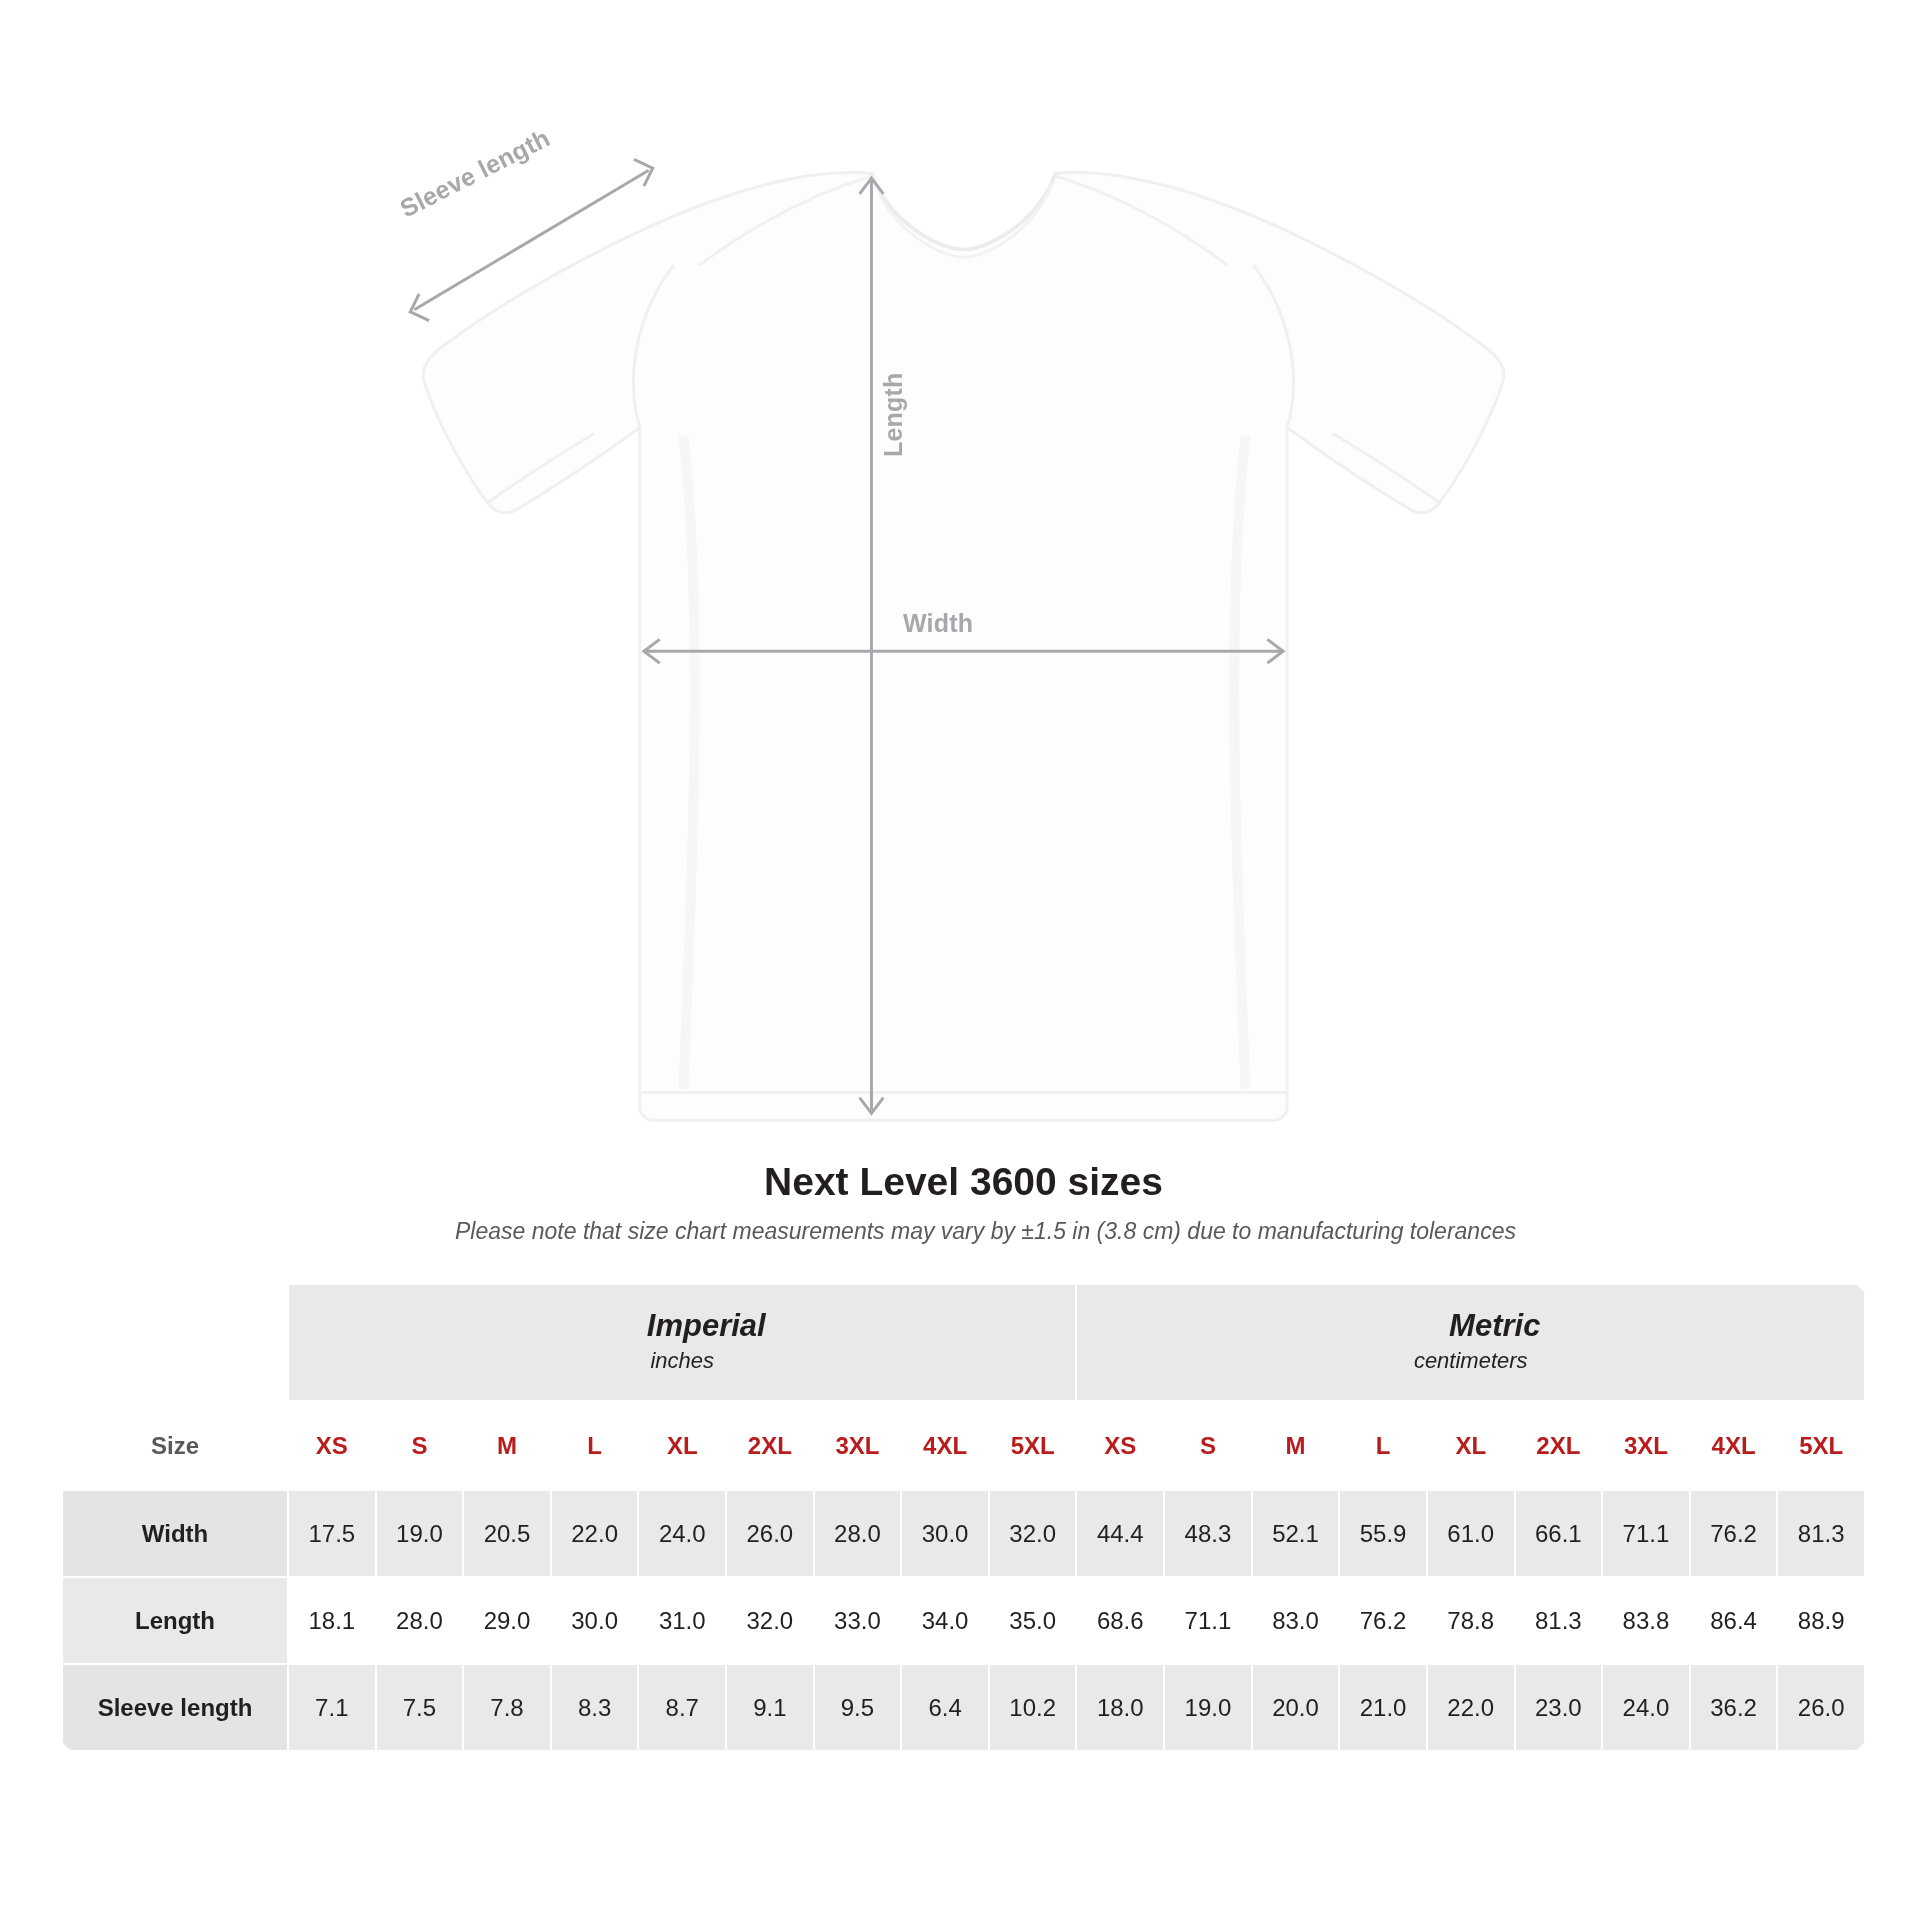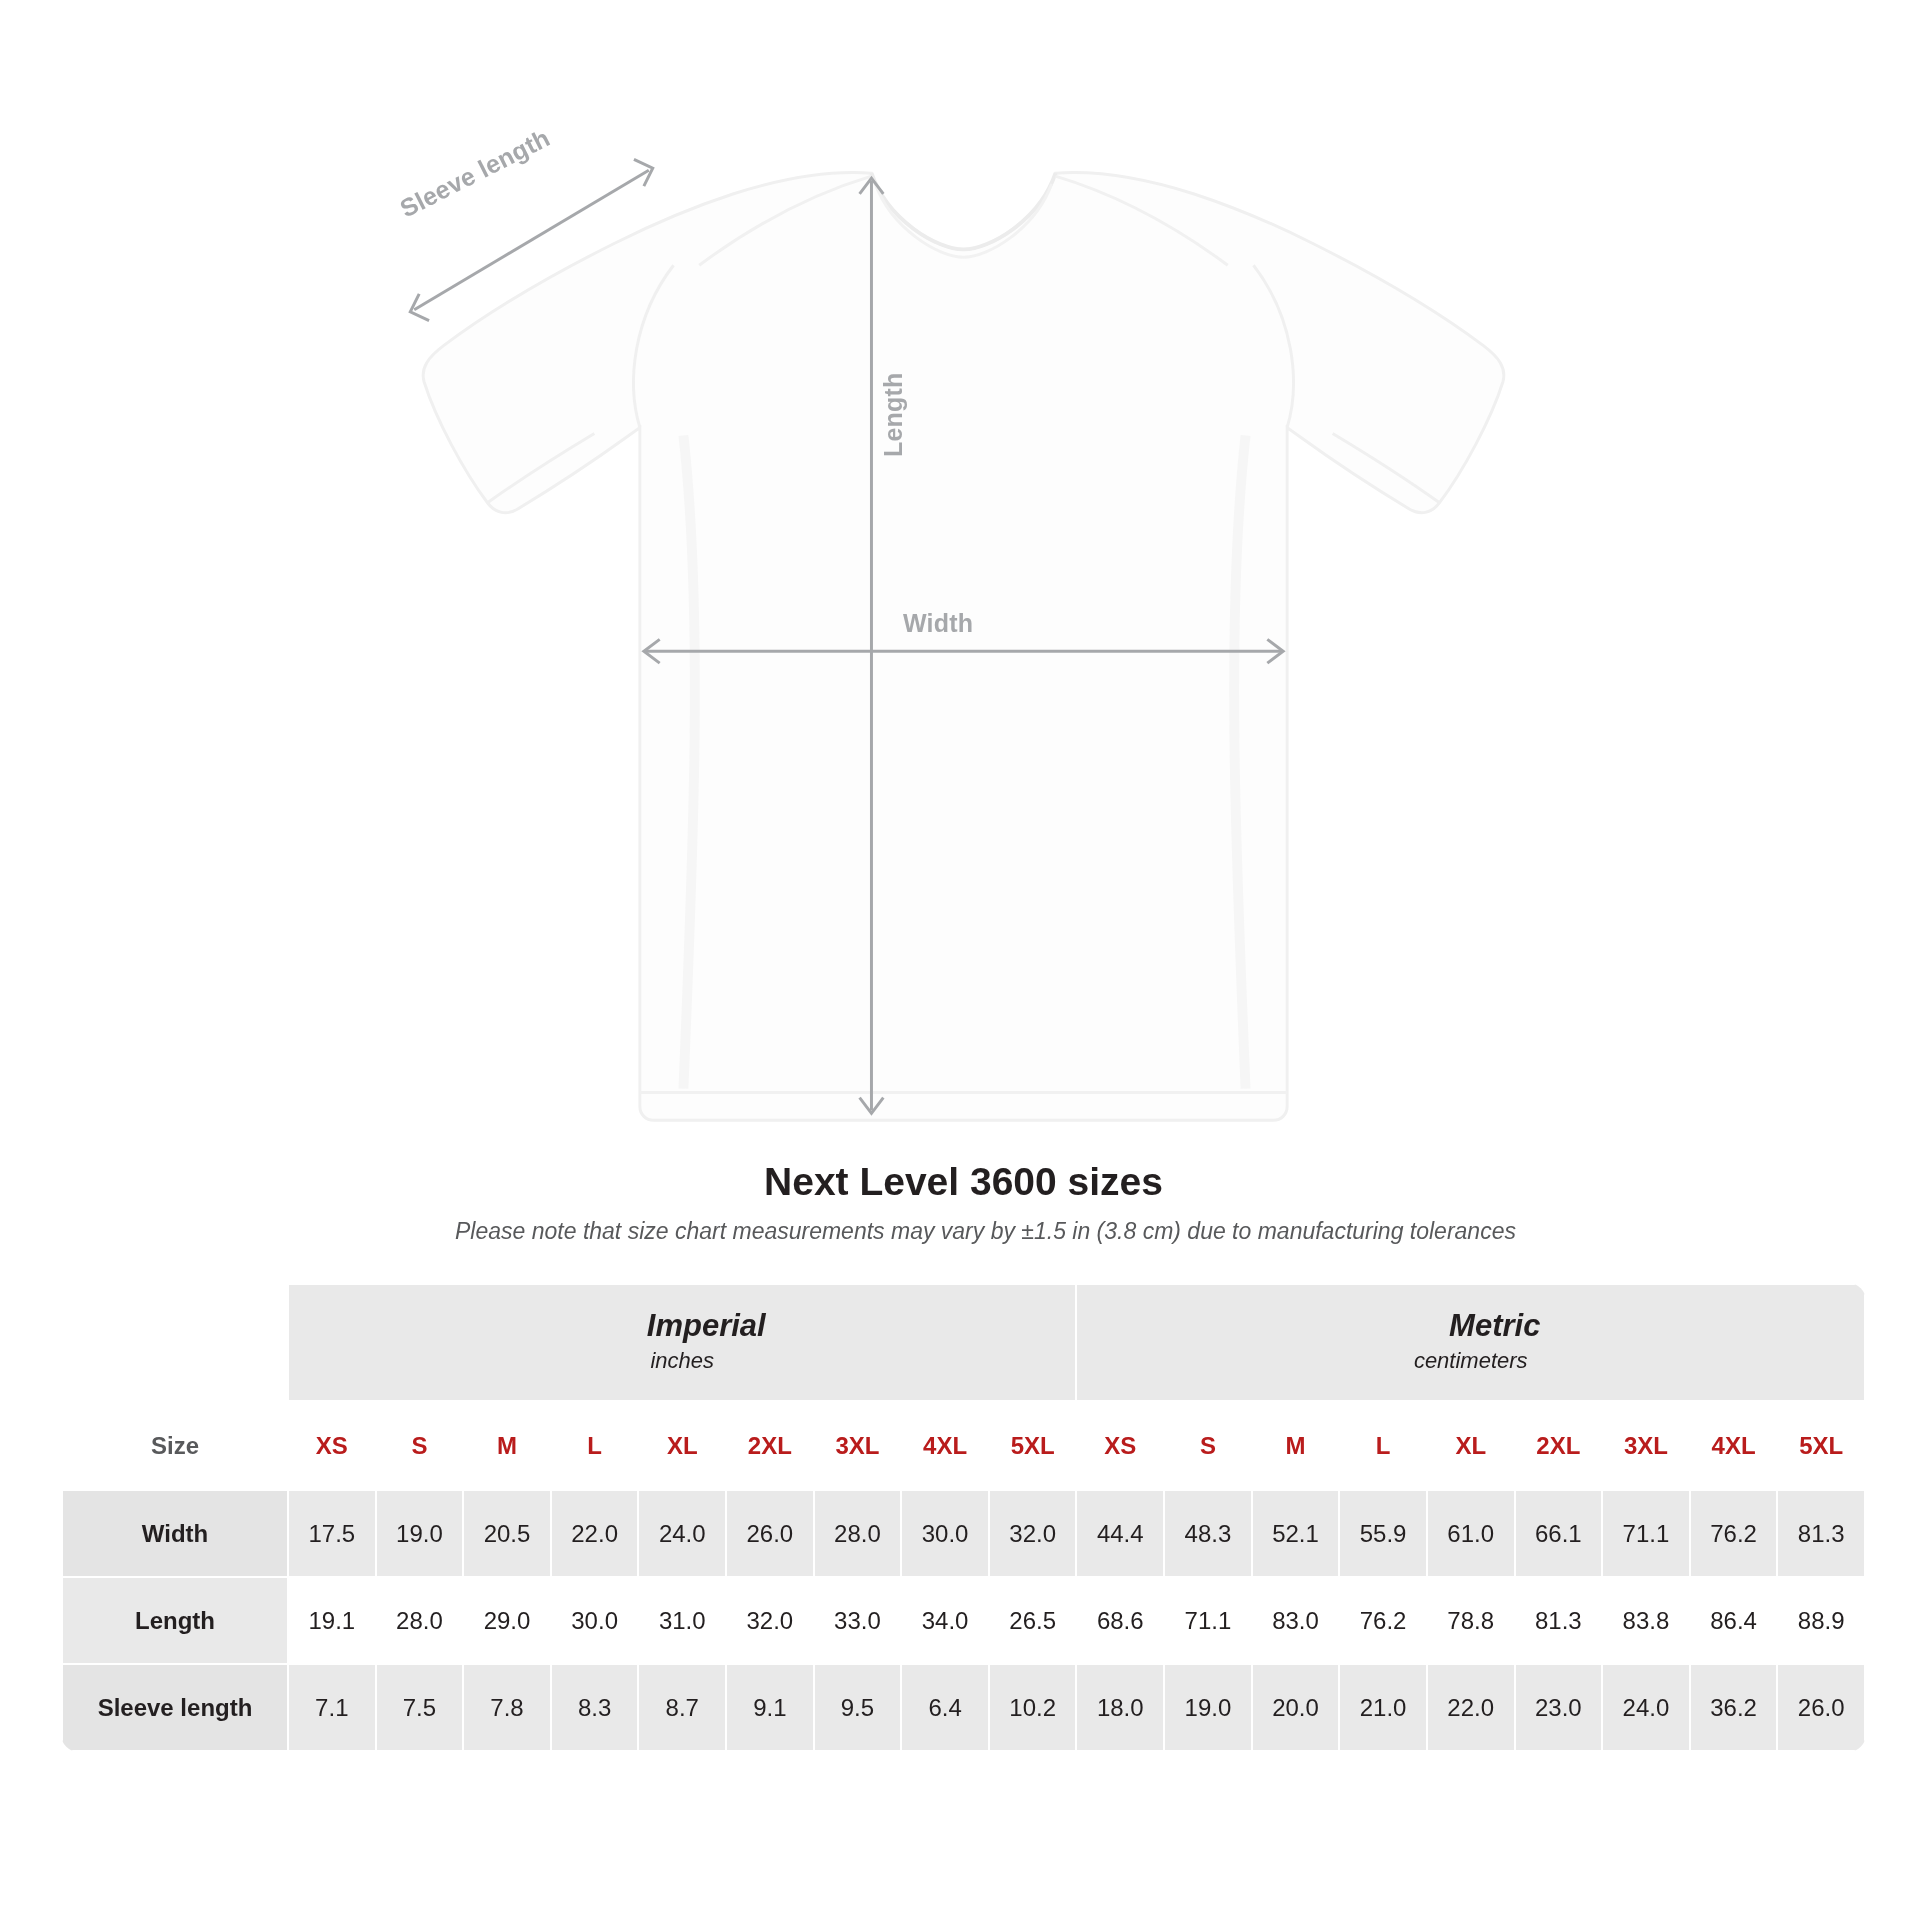--- a/index.html
+++ b/index.html
@@ -261,29 +261,29 @@
           <td class="val">55.9</td>
           <td class="val">61.0</td>
           <td class="val">66.1</td>
           <td class="val">71.1</td>
           <td class="val">76.2</td>
           <td class="val">81.3</td>
         </tr>
 
         <tr class="data-row plain">
           <td class="row-head">Length</td>
-          <td class="val">19.1</td>
+          <td class="val">18.1</td>
           <td class="val">28.0</td>
           <td class="val">29.0</td>
           <td class="val">30.0</td>
           <td class="val">31.0</td>
           <td class="val">32.0</td>
           <td class="val">33.0</td>
           <td class="val">34.0</td>
-          <td class="val">26.5</td>
+          <td class="val">35.0</td>
           <td class="val">68.6</td>
           <td class="val">71.1</td>
           <td class="val">83.0</td>
           <td class="val">76.2</td>
           <td class="val">78.8</td>
           <td class="val">81.3</td>
           <td class="val">83.8</td>
           <td class="val">86.4</td>
           <td class="val">88.9</td>
         </tr>

